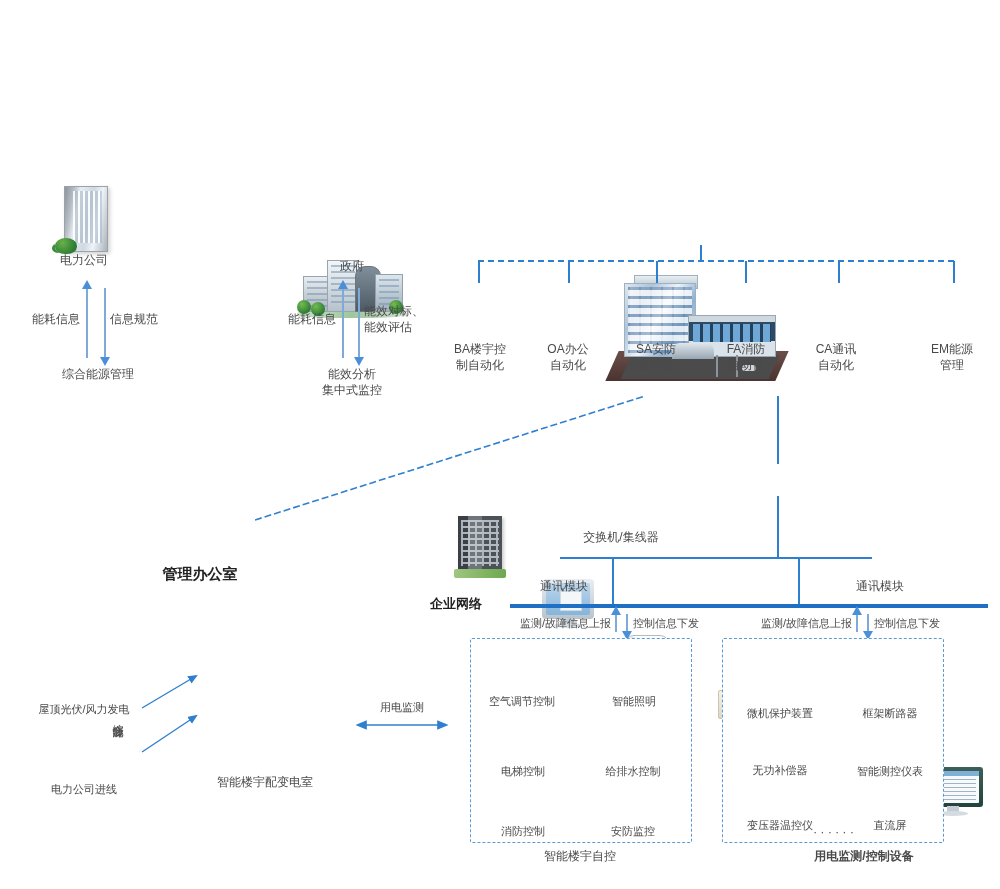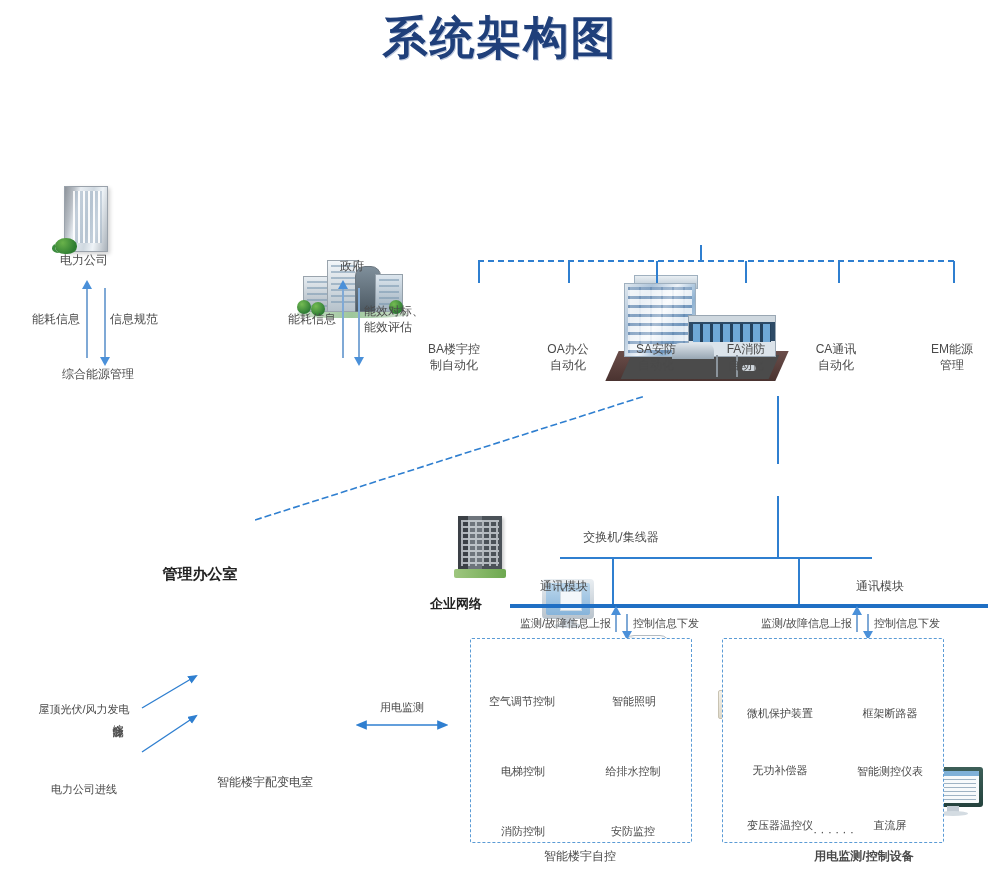--- a/index.html
+++ b/index.html
@@ -133,21 +133,20 @@
   .em .ft{position:absolute;left:15px;top:44px;width:30px;height:5px;border-radius:50%;background:#d4dce2;}
 
   .dots-more{letter-spacing:3px;color:#555;font-size:13px;}
   .vtext{writing-mode:vertical-rl;text-orientation:upright;letter-spacing:1px;}
 </style>
 </head>
 <body>
 
 <div class="root">
 
-  <div class="abs" id="title">系统架构图</div>
 
   <div class="abs ico tower" style="left:64px;top:186px;">
     <div class="bush"></div>
   </div>
   <div class="abs lbl" style="left:24px;top:252px;width:120px;">电力公司</div>
 
   <div class="abs thin arrow-up" style="left:86px;top:288px;height:70px;"></div>
   <div class="abs thin arrow-dn" style="left:104px;top:288px;height:70px;"></div>
   <div class="abs lbl" style="left:14px;top:311px;width:66px;text-align:right;">能耗信息</div>
   <div class="abs lbl" style="left:110px;top:311px;width:76px;text-align:left;">信息规范</div>
@@ -163,20 +162,22 @@
     <div class="tree" style="left:14px;bottom:2px;"></div>
     <div class="tree" style="left:92px;"></div>
   </div>
   <div class="abs lbl" style="left:292px;top:258px;width:120px;">政府</div>
 
   <div class="abs thin arrow-up" style="left:342px;top:288px;height:70px;"></div>
   <div class="abs thin arrow-dn" style="left:358px;top:288px;height:70px;"></div>
   <div class="abs lbl" style="left:268px;top:311px;width:68px;text-align:right;">能耗信息</div>
   <div class="abs lbl" style="left:364px;top:303px;width:86px;text-align:left;">能效对标、
 能效评估</div>
+  <div class="abs lbl" style="left:292px;top:366px;width:120px;">能效分析
+集中式监控</div>
 
   <div class="abs ico bigbld" style="left:612px;top:148px;">
     <div class="base"></div>
     <div class="plaza"></div>
     <div class="roof"></div>
     <div class="tall"></div>
     <div class="wing"></div>
     <div class="canopy"></div>
     <div class="pole" style="left:104px;"></div>
     <div class="pole" style="left:124px;"></div>
@@ -188,21 +189,21 @@
   <div class="abs dashbus" style="left:478px;top:260px;width:476px;"></div>
 
   <div class="abs vline" style="left:478px;top:261px;height:22px;"></div>
   <div class="abs vline" style="left:568px;top:261px;height:22px;"></div>
   <div class="abs vline" style="left:656px;top:261px;height:22px;"></div>
   <div class="abs vline" style="left:745px;top:261px;height:22px;"></div>
   <div class="abs vline" style="left:838px;top:261px;height:22px;"></div>
   <div class="abs vline" style="left:953px;top:261px;height:22px;"></div>
 
   <div class="abs ico balbld" style="left:458px;top:283px;"></div>
-  <div class="abs lbl" style="left:412px;top:341px;width:84px;">BA楼宇控
+  <div class="abs lbl" style="left:438px;top:341px;width:84px;">BA楼宇控
 制自动化</div>
 
   <div class="abs ico mon" style="left:542px;top:288px;">
     <div class="screen">
         <div class="inner">
           <div class="doc"></div>
         </div>
       </div>
     <div class="stand"></div>
     <div class="foot"></div>

